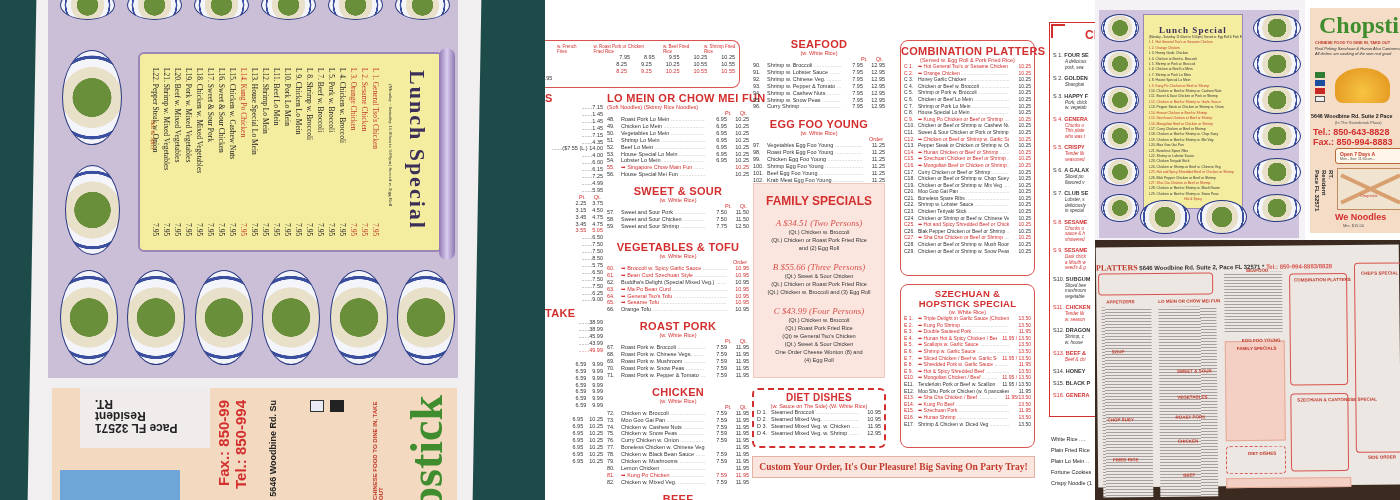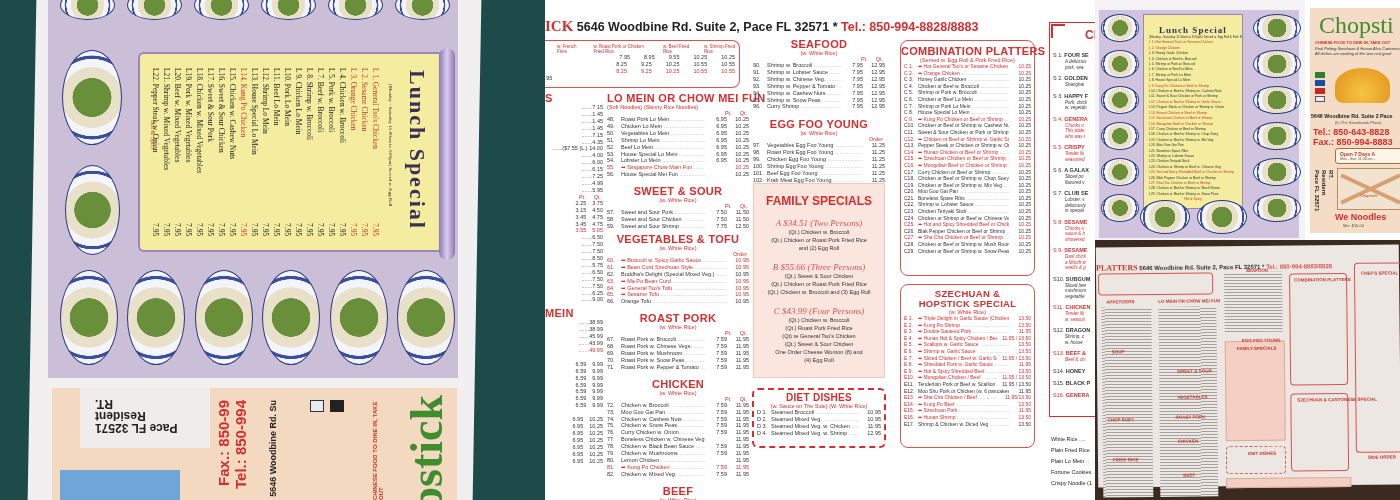--- a/index.html
+++ b/index.html
@@ -60,21 +60,21 @@
 
 #p4{left:1095px;top:0;width:210px;height:240px;background:#f5f2f6}
 #p4 .bg{position:absolute;left:4px;top:10px;width:200px;height:228px;background:#cfc3de}
 #p4 .scroll{position:absolute;left:48px;top:14px;width:100px;height:195px;background:#f4eda0;border:1px solid #9b86b8}
 #p4 .scroll .t{font-family:"Liberation Serif",serif;font-weight:bold;color:#3b2f5a;font-size:9px;text-align:center;margin-top:10px;letter-spacing:1px}
 #p4 .scroll .r{font-size:3.4px;line-height:5.4px;padding:0 5px;color:#333;white-space:nowrap;overflow:hidden}
 #p4 .scroll .r.hot{color:#c0392b}
 
 #p5{left:1305px;top:0;width:95px;height:240px;background:#fff}
 #p5 .cov{position:absolute;left:5px;top:8px;width:95px;height:225px;background:#f4dcc6}
-#p5 .name{position:absolute;left:14px;top:12px;font-family:"Liberation Serif",serif;font-weight:normal;color:#3f8d2e;font-size:24px}
+#p5 .name{position:absolute;left:14px;top:12px;font-family:"Liberation Serif",serif;font-weight:bold;color:#3f8d2e;font-size:24px}
 #p5 .tiny{position:absolute;left:10px;font-size:4px;color:#c0392b;white-space:nowrap}
 #p5 .addr{position:absolute;left:6px;top:113px;font-size:5.3px;font-weight:bold;color:#222;white-space:nowrap}
 #p5 .tel{position:absolute;left:8px;font-weight:bold;color:#d32f2f;font-size:9px;white-space:nowrap}
 #p5 .hours{position:absolute;left:30px;top:148px;width:70px;height:16px;border:1px solid #b26a3a;border-radius:3px;background:#fff5e8;font-size:5px;color:#c0392b;font-weight:bold;padding:2px 4px}
 #p5 .deliver{position:absolute;left:30px;top:212px;color:#d32f2f;font-weight:bold;font-size:9px;white-space:nowrap}
 #p5 .res{position:absolute;left:8px;top:170px;writing-mode:vertical-rl;font-size:6px;font-weight:bold;color:#222;line-height:7px}
 #p5 .map{position:absolute;left:32px;top:168px;width:65px;height:42px;background:#f0e4d0;border:1px solid #c08a5a}
 
 #p6{left:1095px;top:240px;width:305px;height:260px;background:#3a2a20}
 #p6 .sheet{position:absolute;left:2px;top:6px;width:303px;height:240px;background:#ece7e2;transform:rotate(-0.6deg)}
@@ -215,25 +215,20 @@
     <div class="rot2 cuisine">CHINESE FOOD TO DINE IN, TAKE OUT</div>
     <div class="rot2 street">5646 Woodbine Rd. Su</div>
     <div class="rot2 tel">Tel.: 850-994</div>
     <div class="rot2 tel" style="left:215px">Fax.: 850-99</div>
     <div style="position:absolute;left:330px;top:400px;width:14px;height:12px;background:#222"></div>
     <div style="position:absolute;left:310px;top:400px;width:14px;height:12px;background:#e8eaf5;border:1px solid #333"></div>
     <div style="position:absolute;left:60px;top:470px;width:120px;height:30px;background:#6fa6d8"></div>
   </div>
 
   <div class="panel" id="p2">
-    <div class="hdr">
-      <span class="brand">ICK</span>
-      <span>5646 Woodbine Rd. Suite 2, Pace FL 32571 *</span>
-      <span class="tel">Tel.: 850-994-8828/8883</span>
-    </div>
     <div class="box" style="left:-10px;top:40px;width:205px;height:48px;border-left:none;border-top-left-radius:0">
       <div id="combo-grid">
           <div class="colhdr" style="font-size: 4.5px; gap: 12px; margin-top: 3px;">
             <span>Plain</span>
             <span>w. French Fries</span>
             <span>w. Roast Pork or Chicken Fried Rice</span>
             <span>w. Beef Fried Rice</span>
             <span>w. Shrimp Fried Rice</span>
           </div>
           <div class="row" style="justify-content: flex-end; gap: 14px; padding-right: 4px;">
@@ -302,21 +297,21 @@
         <div class="row" style="justify-content: flex-end;">.......6.50</div>
         <div class="row" style="justify-content: flex-end;">.......7.50</div>
         <div class="row" style="justify-content: flex-end;">.......7.50</div>
         <div class="row" style="justify-content: flex-end;">.......8.50</div>
         <div class="row" style="justify-content: flex-end;">.......5.75</div>
         <div class="row" style="justify-content: flex-end;">.......6.50</div>
         <div class="row" style="justify-content: flex-end;">.......7.50</div>
         <div class="row" style="justify-content: flex-end;">.......7.50</div>
         <div class="row" style="justify-content: flex-end;">.......6.25</div>
         <div class="row" style="justify-content: flex-end;">.......9.00</div>
-        <div class="sec-title" style="text-align: left; margin-top: 4px;">MEIN</div>
+        <div class="sec-title" style="text-align: left; margin-top: 4px;">TAKE</div>
         <div class="row" style="justify-content: flex-end;">.......38.99</div>
         <div class="row" style="justify-content: flex-end;">.......38.99</div>
         <div class="row" style="justify-content: flex-end;">.......45.99</div>
         <div class="row" style="justify-content: flex-end;">.......43.99</div>
         <div class="row hot" style="justify-content: flex-end;">.......49.99</div>
         <div class="row">&nbsp;</div>
         <div class="row" style="justify-content: flex-end; gap: 6px;">
           <span>6.59</span>
           <span>9.99</span>
         </div>
@@ -457,21 +452,21 @@
             <span class="p">7.50</span>
             <span class="q">11.50</span>
           </div>
           <div class="row">
             <span class="n">59.</span>
             <span class="nm">Sweet and Sour Shrimp</span>
             <span class="p">7.75</span>
             <span class="q">12.50</span>
           </div>
         </div>
-      <div class="sec-title" style="margin-top:3px">VEGETABLES &amp; TOFU</div>
+      <div class="sec-title" style="margin-top:11px">VEGETABLES &amp; TOFU</div>
       <div class="sec-sub">(w. White Rice)</div>
       <div id="sec-vegetables_tofu">
           <div class="colhdr">
             <span>Order</span>
           </div>
           <div class="row hot">
             <span class="n">60.</span>
             <span class="nm">➥ Broccoli w. Spicy Garlic Sauce</span>
             <span class="q">10.95</span>
           </div>
@@ -1009,20 +1004,21 @@
             <span class="q">13.50</span>
           </div>
           <div class="row" style="font-size: 5px; line-height: 6.6px;">
             <span class="n">E17.</span>
             <span class="nm">Shrimp &amp; Chicken w. Diced Veg</span>
             <span class="q">13.50</span>
           </div>
         </div>
     </div>
 
+    <div class="banner">Custom Your Order, It's Our Pleasure! Big Saving On Party Tray!</div>
   </div>
 
   <div class="panel" id="p3">
     <div class="frame"></div>
     <div style="position:absolute;left:6px;top:24px;width:14px;height:14px;border-top:2px solid #d32f2f;border-left:2px solid #d32f2f"></div>
     <div style="position:absolute;left:40px;top:28px;color:#d32f2f;font-weight:bold;font-size:12px">Ch</div>
     <div id="chef-items">
         <div class="srow" style="top: 52px;"><span>S 1.  </span><span style="font-weight: bold;">FOUR SE</span></div>
         <div class="srow" style="top: 59px; left: 20px; font-style: italic; font-size: 4.5px;">A delicious</div>
         <div class="srow" style="top: 64.5px; left: 20px; font-style: italic; font-size: 4.5px;">pork, sea</div>

